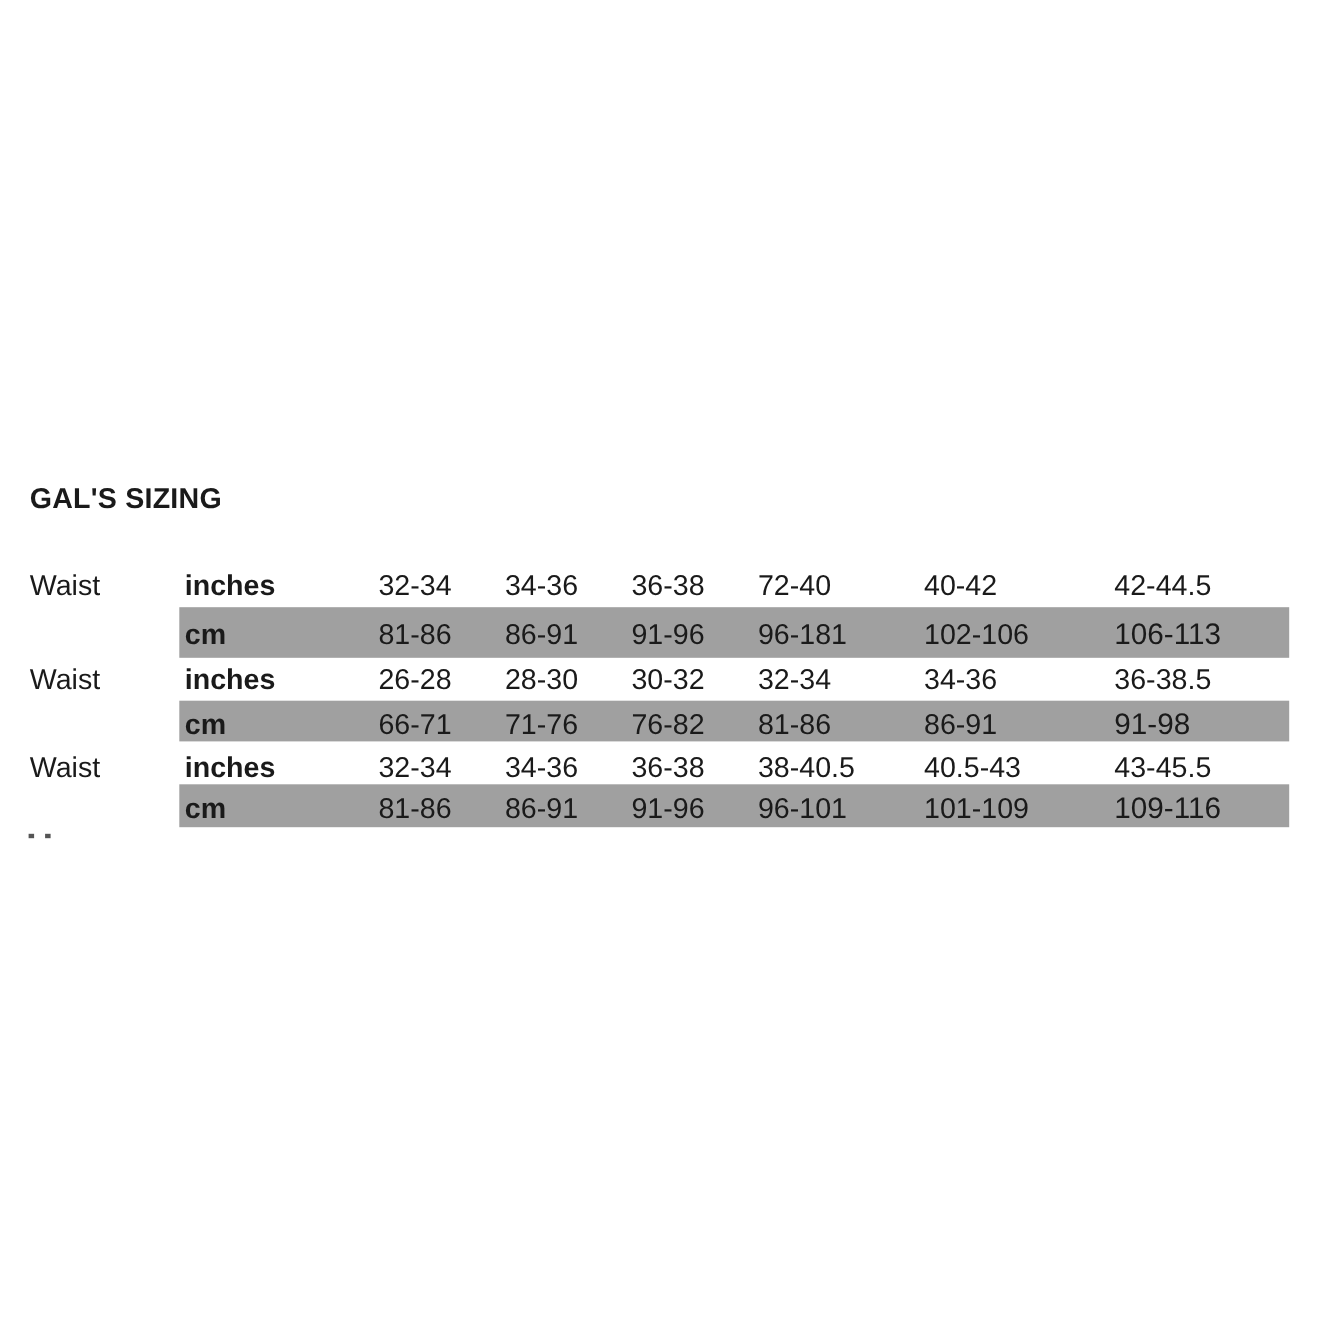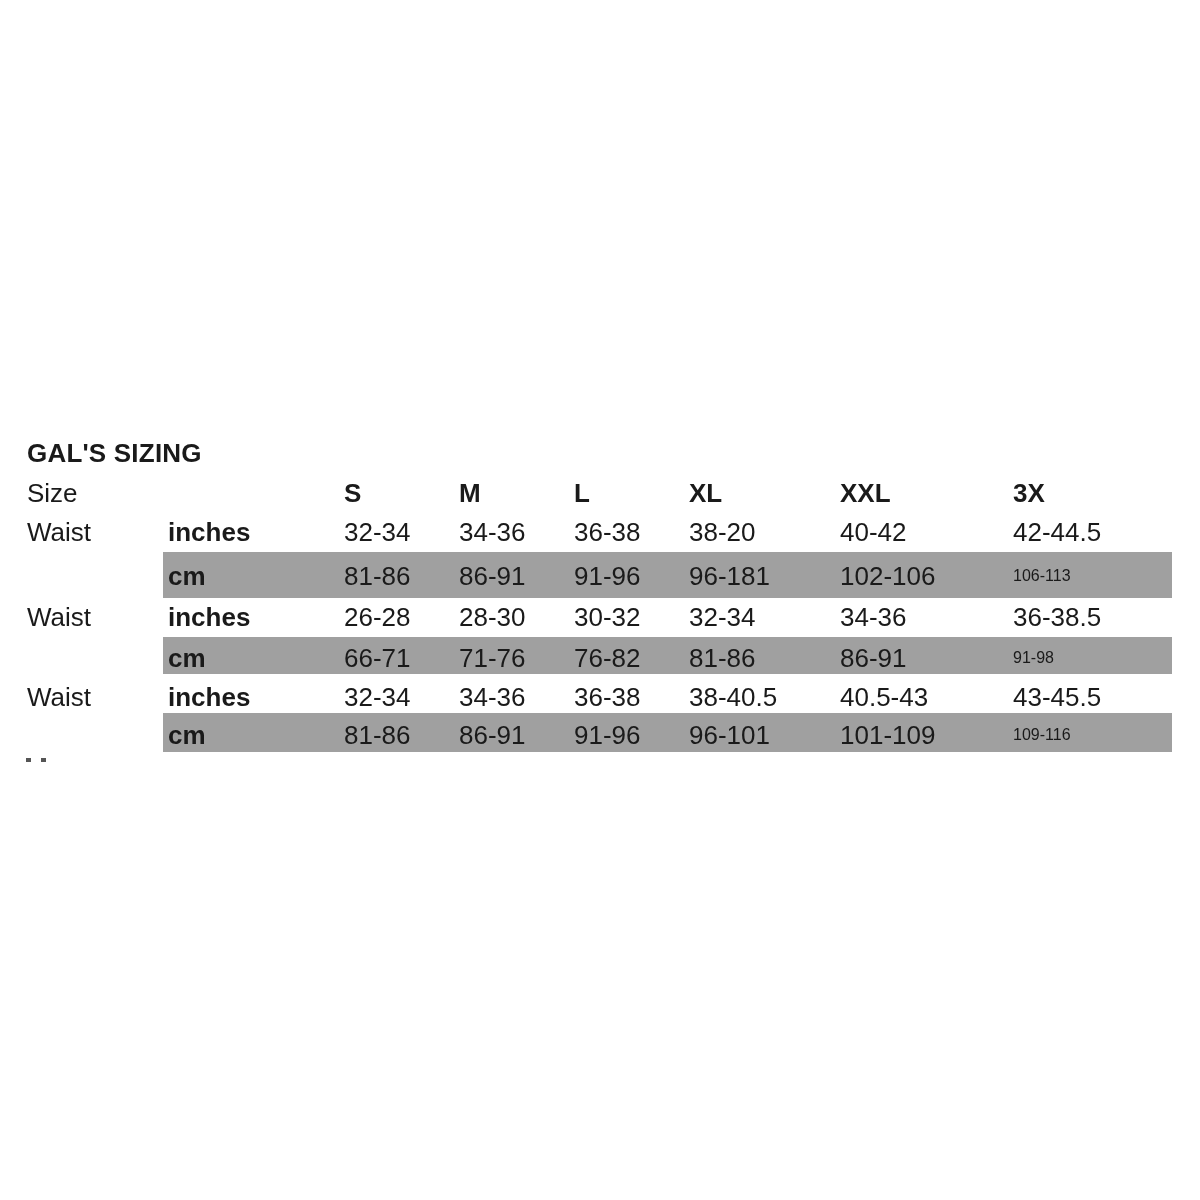--- a/index.html
+++ b/index.html
@@ -45,21 +45,21 @@
   }
   .hdr { font-weight: bold; }
   .lab  { left: 27px; }
   .unit { left: 168px; font-weight: bold; }
   .c0 { left: 344px; }
   .c1 { left: 459px; }
   .c2 { left: 574px; }
   .c3 { left: 689px; }
   .c4 { left: 840px; }
   .c5 { left: 1013px; }
-  .small5 { font-size: 16px; top: -4px; }
+  .small5 { font-size: 27px; top: -4px; }
   .dot {
     position: absolute;
     width: 5px;
     height: 4px;
     background: #555555;
     top: 758px;
   }
   .dot-a { left: 26px; }
   .dot-b { left: 41px; }
 </style>
@@ -67,37 +67,28 @@
 <body>
 
 <div class="canvas">
 
   <div class="band band1"></div>
   <div class="band band2"></div>
   <div class="band band3"></div>
 
   <div class="title-row">GAL'S SIZING</div>
 
-  <div class="row" style="top:478px">
-    <span class="lab">Size</span>
-    <span class="c0 hdr">S</span>
-    <span class="c1 hdr">M</span>
-    <span class="c2 hdr">L</span>
-    <span class="c3 hdr">XL</span>
-    <span class="c4 hdr">XXL</span>
-    <span class="c5 hdr">3X</span>
-  </div>
 
   <div class="row" style="top:517px">
     <span class="lab">Waist</span>
     <span class="unit">inches</span>
     <span class="c0">32-34</span>
     <span class="c1">34-36</span>
     <span class="c2">36-38</span>
-    <span class="c3">38-20</span>
+    <span class="c3">72-40</span>
     <span class="c4">40-42</span>
     <span class="c5">42-44.5</span>
   </div>
 
   <div class="row" style="top:561px">
     <span class="lab"></span>
     <span class="unit">cm</span>
     <span class="c0">81-86</span>
     <span class="c1">86-91</span>
     <span class="c2">91-96</span>

